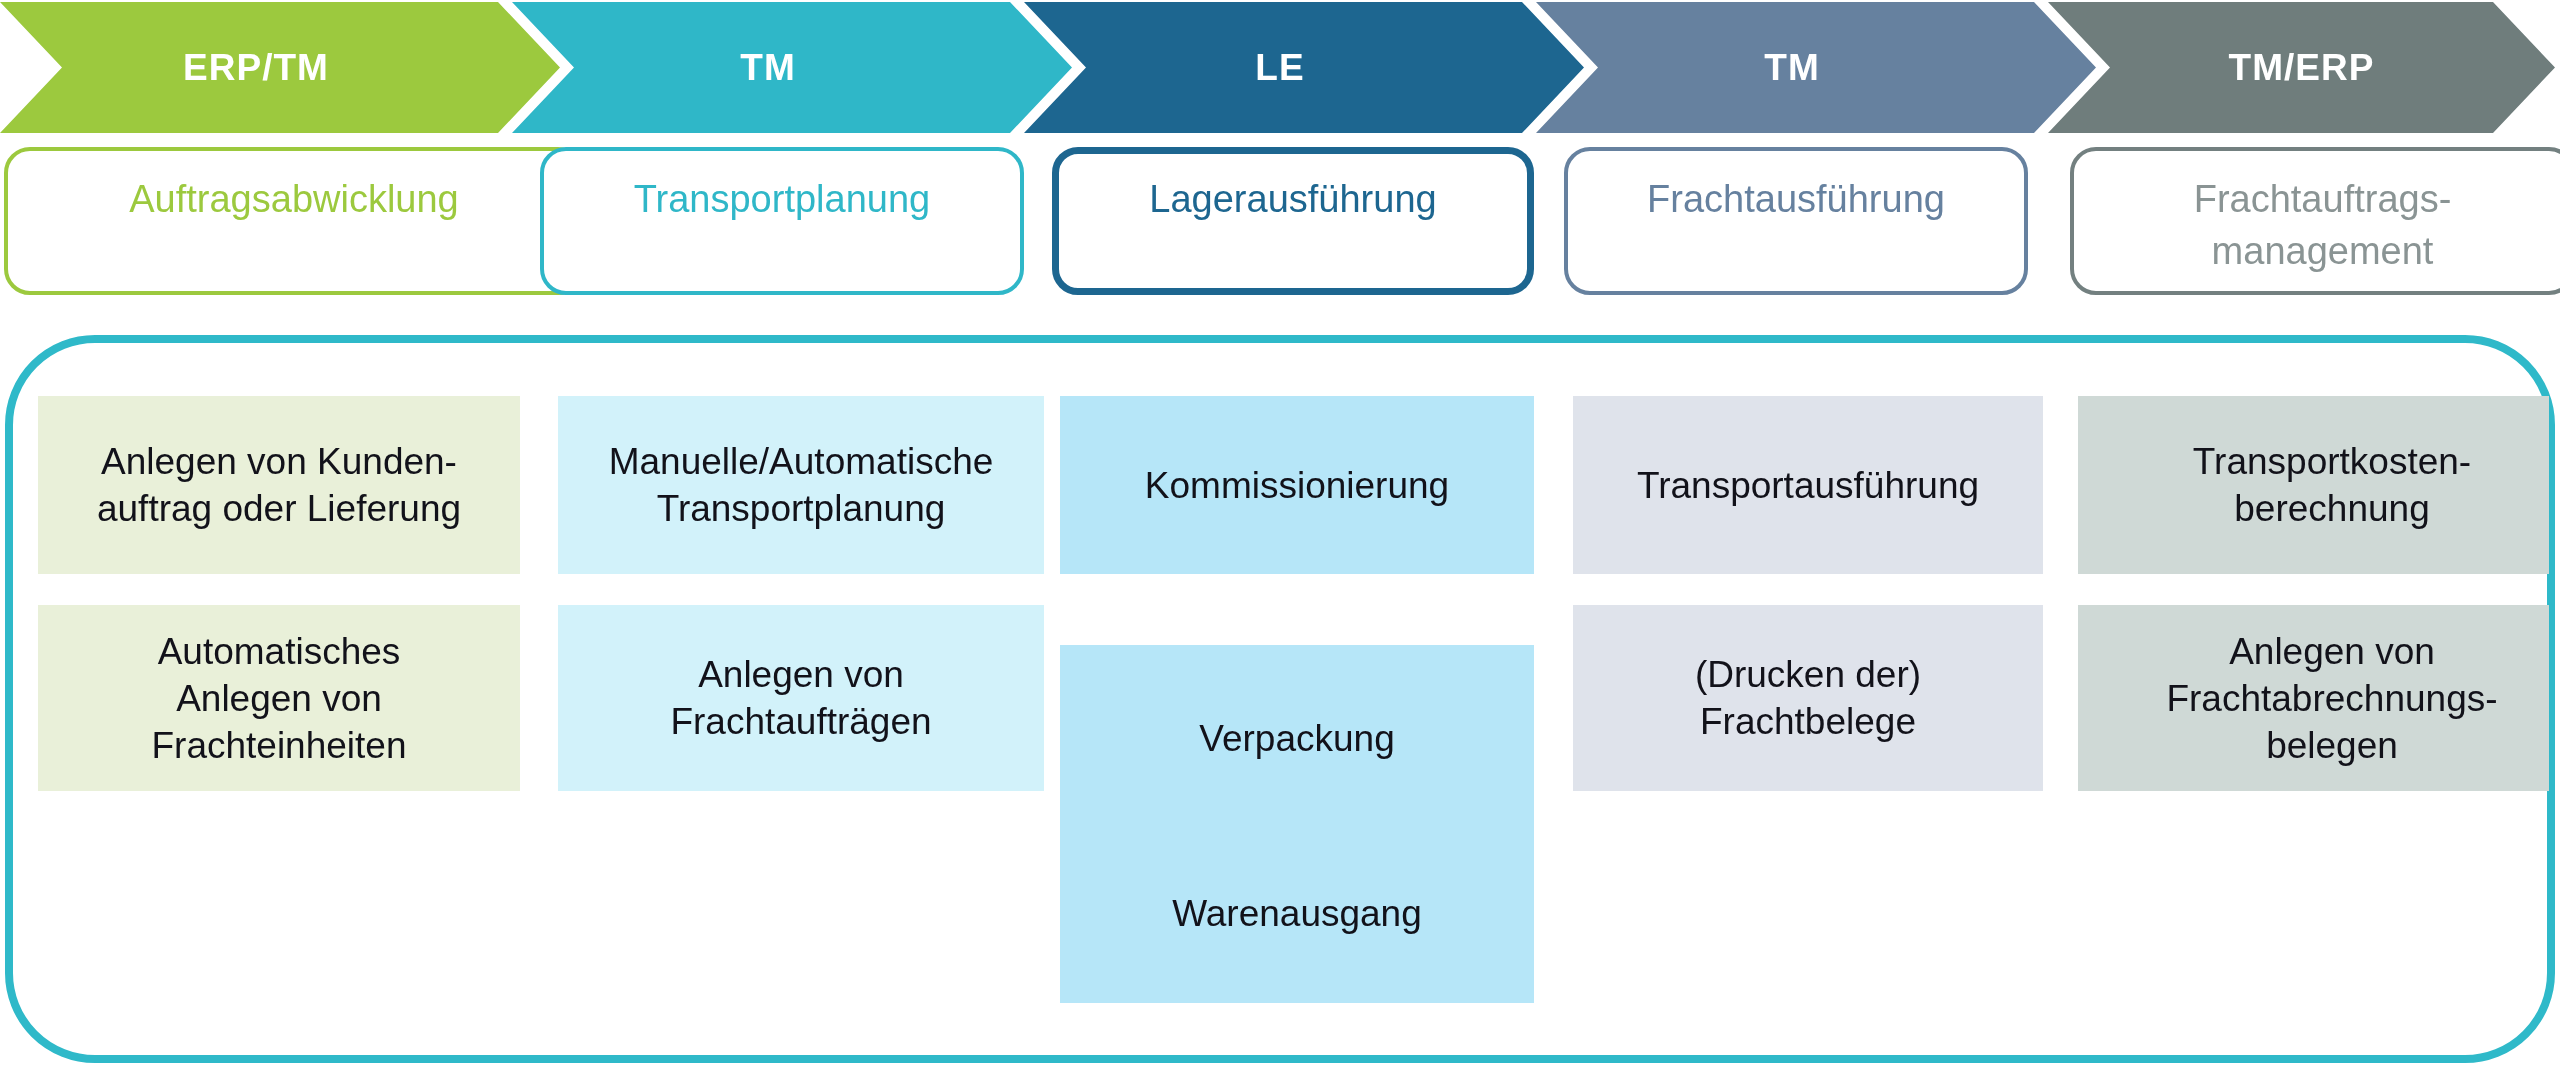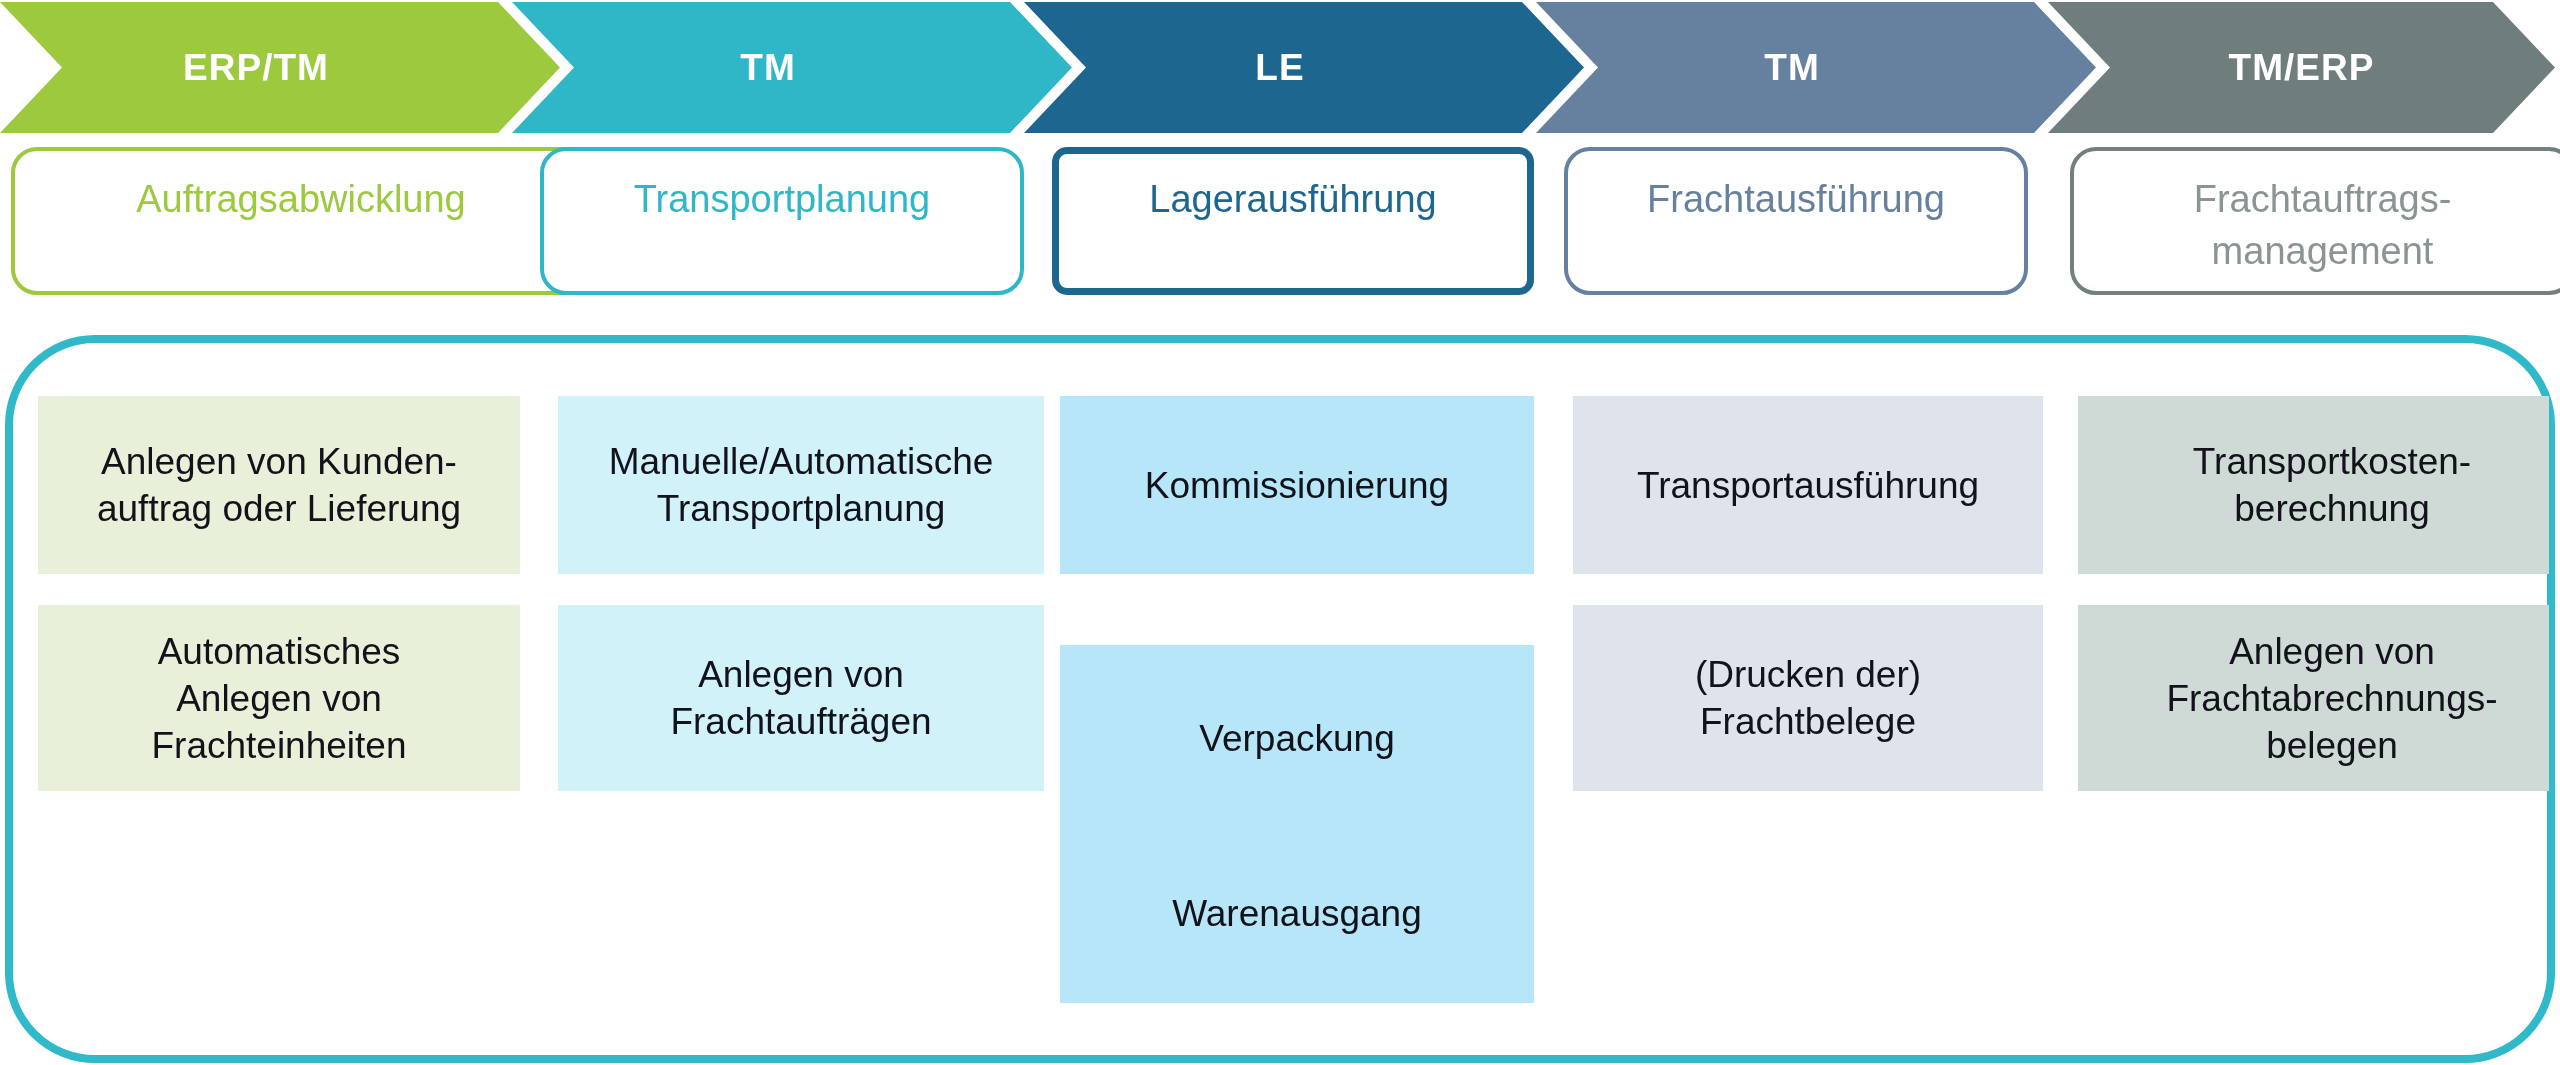--- a/index.html
+++ b/index.html
@@ -45,21 +45,21 @@
     box-sizing: border-box;
     border: 4px solid;
     border-radius: 26px;
     background: #ffffff;
     text-align: center;
     padding-top: 22px;
     font-size: 38px;
     line-height: 52px;
     white-space: pre-line;
   }
-  .p0 { left: 11px;    width: 580px; }
+  .p0 { left: 4px;    width: 580px; }
   .p1 { left: 540px;  width: 484px; }
   .p2 { left: 1052px; width: 482px; border-width: 7px; padding-top: 19px; }
   .p3 { left: 1564px; width: 464px; }
   .p4 { left: 2070px; width: 505px; }
 
   
   .panel {
     position: absolute;
     left: 5px;
     top: 335px;
@@ -107,21 +107,21 @@
   </div>
   <div class="chevron c3" style="background-color: rgb(102, 129, 159);">
     <span class="lbl" style="color: rgb(255, 255, 255);">TM</span>
   </div>
   <div class="chevron c4" style="background-color: rgb(111, 125, 124);">
     <span class="lbl" style="color: rgb(255, 255, 255);">TM/ERP</span>
   </div>
 
   <div class="phase p0" style="border-color: rgb(156, 201, 62); color: rgb(156, 201, 62);">Auftragsabwicklung</div>
   <div class="phase p1" style="border-color: rgb(47, 183, 200); color: rgb(47, 183, 200);">Transportplanung</div>
-  <div class="phase p2" style="border-color: rgb(29, 102, 144); color: rgb(29, 102, 144); border-radius: 15px;">Lagerausführung</div>
+  <div class="phase p2" style="border-color: rgb(29, 102, 144); color: rgb(29, 102, 144);">Lagerausführung</div>
   <div class="phase p3" style="border-color: rgb(102, 129, 159); color: rgb(102, 129, 159);">Frachtausführung</div>
   <div class="phase p4" style="border-color: rgb(115, 128, 128); color: rgb(138, 148, 148);">Frachtauftrags-
 management</div>
 
   <div class="panel" style="border-color: rgb(47, 185, 201);"></div>
 
   <div class="task r0 k0" style="background-color: rgb(233, 240, 217);">Anlegen von Kunden-
 auftrag oder Lieferung</div>
   <div class="task r1 k0" style="background-color: rgb(233, 240, 217);">Automatisches
 Anlegen von

